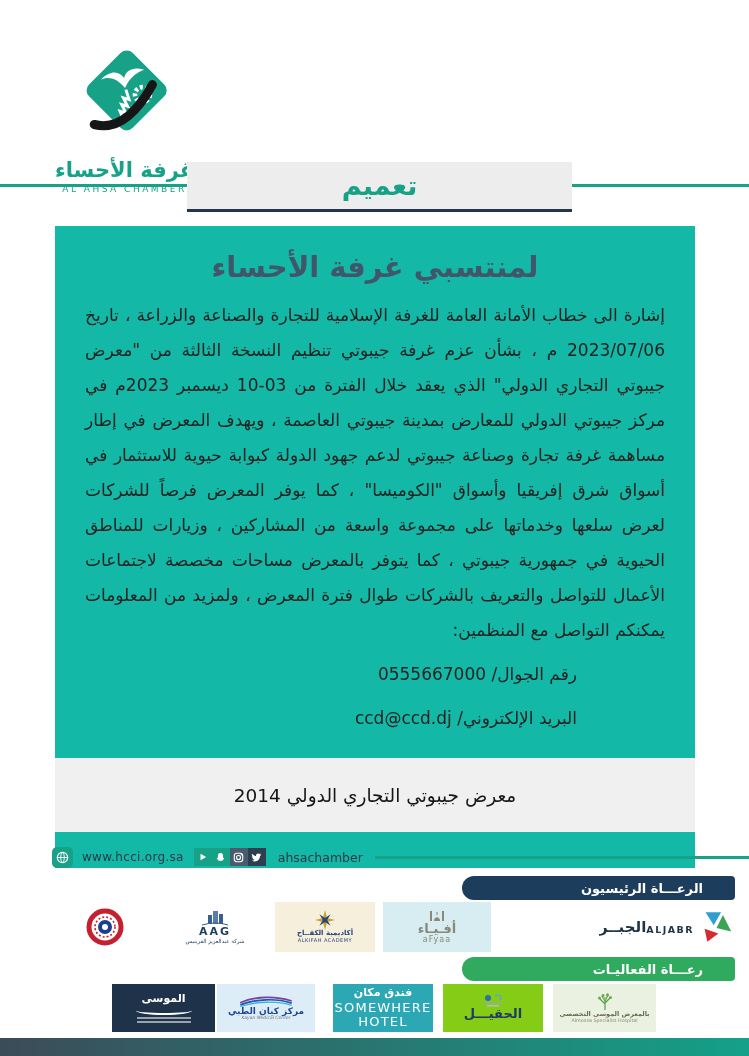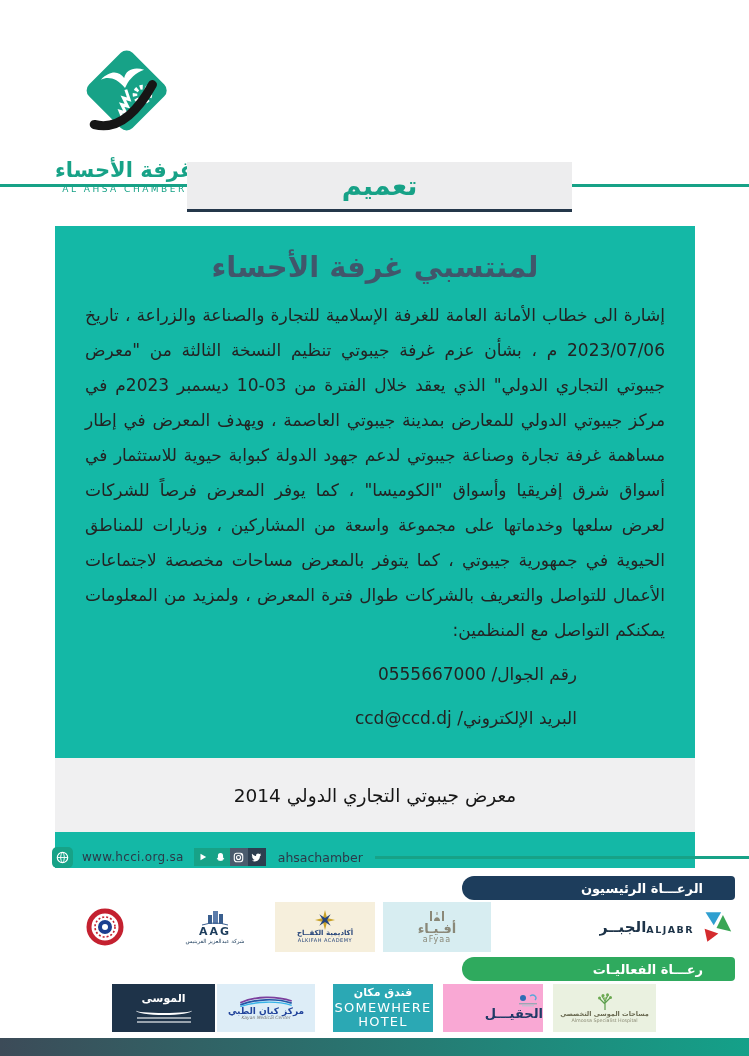--- a/index.html
+++ b/index.html
@@ -233,38 +233,38 @@
     </svg>
     <span class="t-lbl kayan-lbl">مركز كيان الطبي</span>
     <span class="kayan-sub">Kayan Medical Center</span>
   </div>
 
   <div class="abs tile tile2" style="left:333px;width:100px;background:#2ba8b4;">
     <span class="t-lbl somewhere-lbl">فندق مكان</span>
     <span class="somewhere-sub">SOMEWHERE HOTEL</span>
   </div>
 
-  <div class="abs tile tile2" style="left:443px;width:100px;background:#f9a8d4;align-items:flex-end;">
+  <div class="abs tile tile2" style="left:443px;width:100px;background:#84cc16;">
     <svg width="30" height="13" viewBox="0 0 30 13">
       <circle cx="10" cy="4" r="3" fill="#2e6db4"></circle>
       <path d="M17,2 q3,-2 5,0 q2,2 0,4" stroke="#5aa7d8" stroke-width="1.4" fill="none"></path>
       <rect x="6" y="9" width="18" height="1.4" fill="#9aa7b5"></rect>
       <rect x="9" y="11.2" width="12" height="1.2" fill="#b9c3cf"></rect>
     </svg>
     <span class="t-lbl hqeel-lbl">الحقيـــل</span>
   </div>
 
   <div class="abs tile tile2" style="left:553px;width:103px;background:#eaf1e0;">
     <svg width="22" height="18" viewBox="0 0 22 18">
       <path d="M11,17 V8 M11,11 L6,6 M11,10 L16,5 M11,8 L8,3 M11,8 L14,2" stroke="#5a9e4b" stroke-width="1.2" fill="none"></path>
       <circle cx="5.5" cy="5" r="1.5" fill="#6aa84f"></circle>
         <circle cx="9" cy="2.5" r="1.5" fill="#6aa84f"></circle>
       <circle cx="13.5" cy="1.8" r="1.5" fill="#6aa84f"></circle>
         <circle cx="16.5" cy="4.5" r="1.5" fill="#6aa84f"></circle>
       <circle cx="11" cy="5.5" r="1.3" fill="#8fbf6f"></circle>
     </svg>
-    <span class="t-lbl amsh-lbl">مساحات الموسى التخصصي</span>
+    <span class="t-lbl amsh-lbl">بالمعرض الموسى التخصصي</span>
     <span class="amsh-sub">Almoosa Specialist Hospital</span>
   </div>
 
   <div class="abs grad-bar"></div>
 
 </div>
 
 </body></html>

